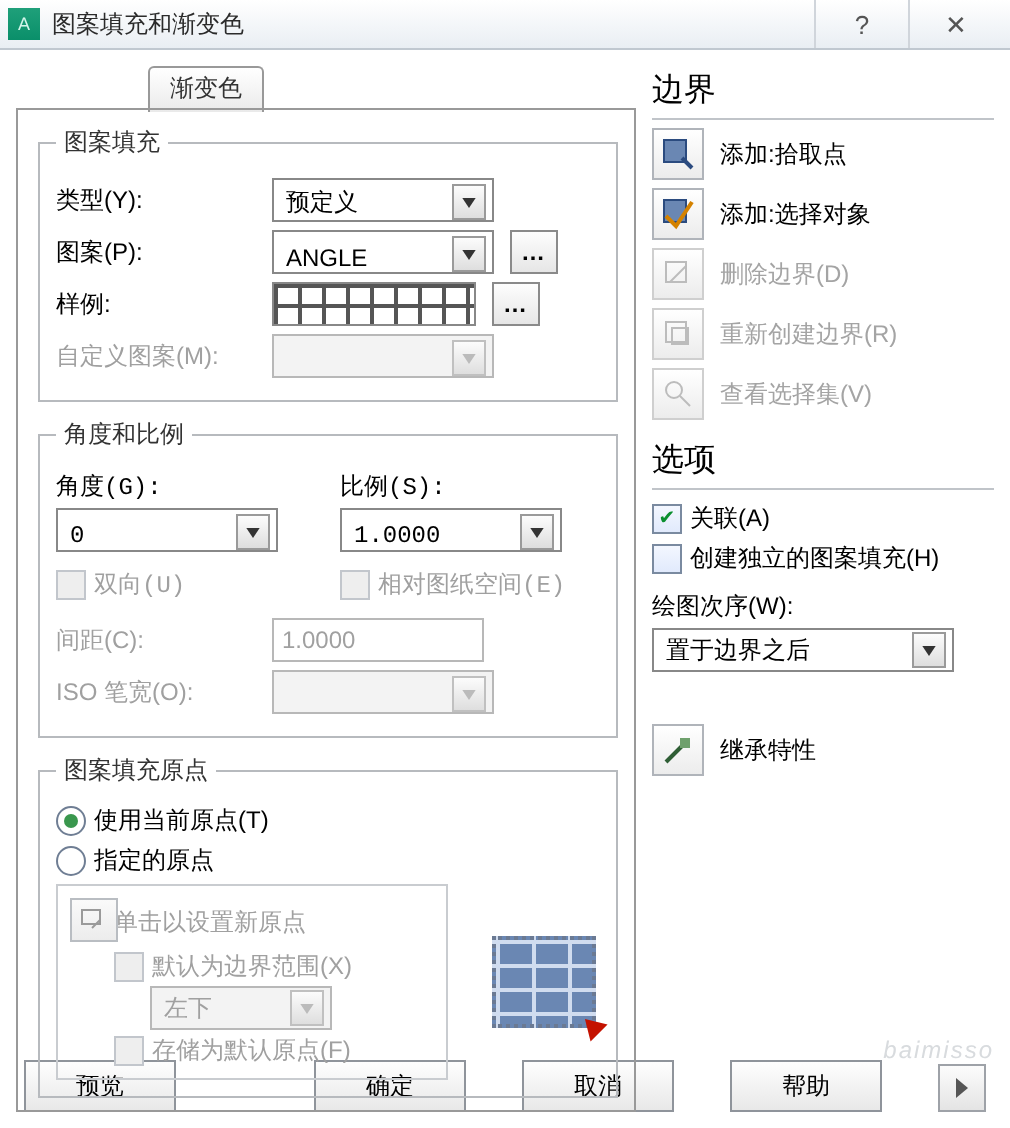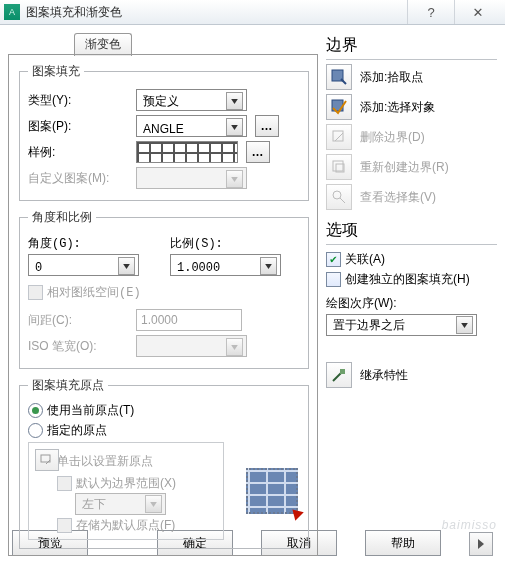--- a/index.html
+++ b/index.html
@@ -272,20 +272,26 @@
                       <path d="M0 0 L8 0 L4 6 Z" fill="#333"></path>
                     </svg>
                   </span>
               </div>
             </div>
           </div>
           <div class="cols2" style="margin-top:6px">
             <div>
               <div class="chk disabled">
                 <span class="box"></span>
+                <span class="disabled">双向(U)</span>
+              </div>
+            </div>
+            <div>
+              <div class="chk disabled">
+                <span class="box"></span>
                 <span class="disabled">相对图纸空间(E)</span>
               </div>
             </div>
           </div>
           <div class="row" style="margin-top:6px">
             <span class="lbl disabled" style="width:104px">间距(C):</span>
             <div class="textbox disabled" style="width:96px">
               <span>1.0000</span>
             </div>
           </div>

